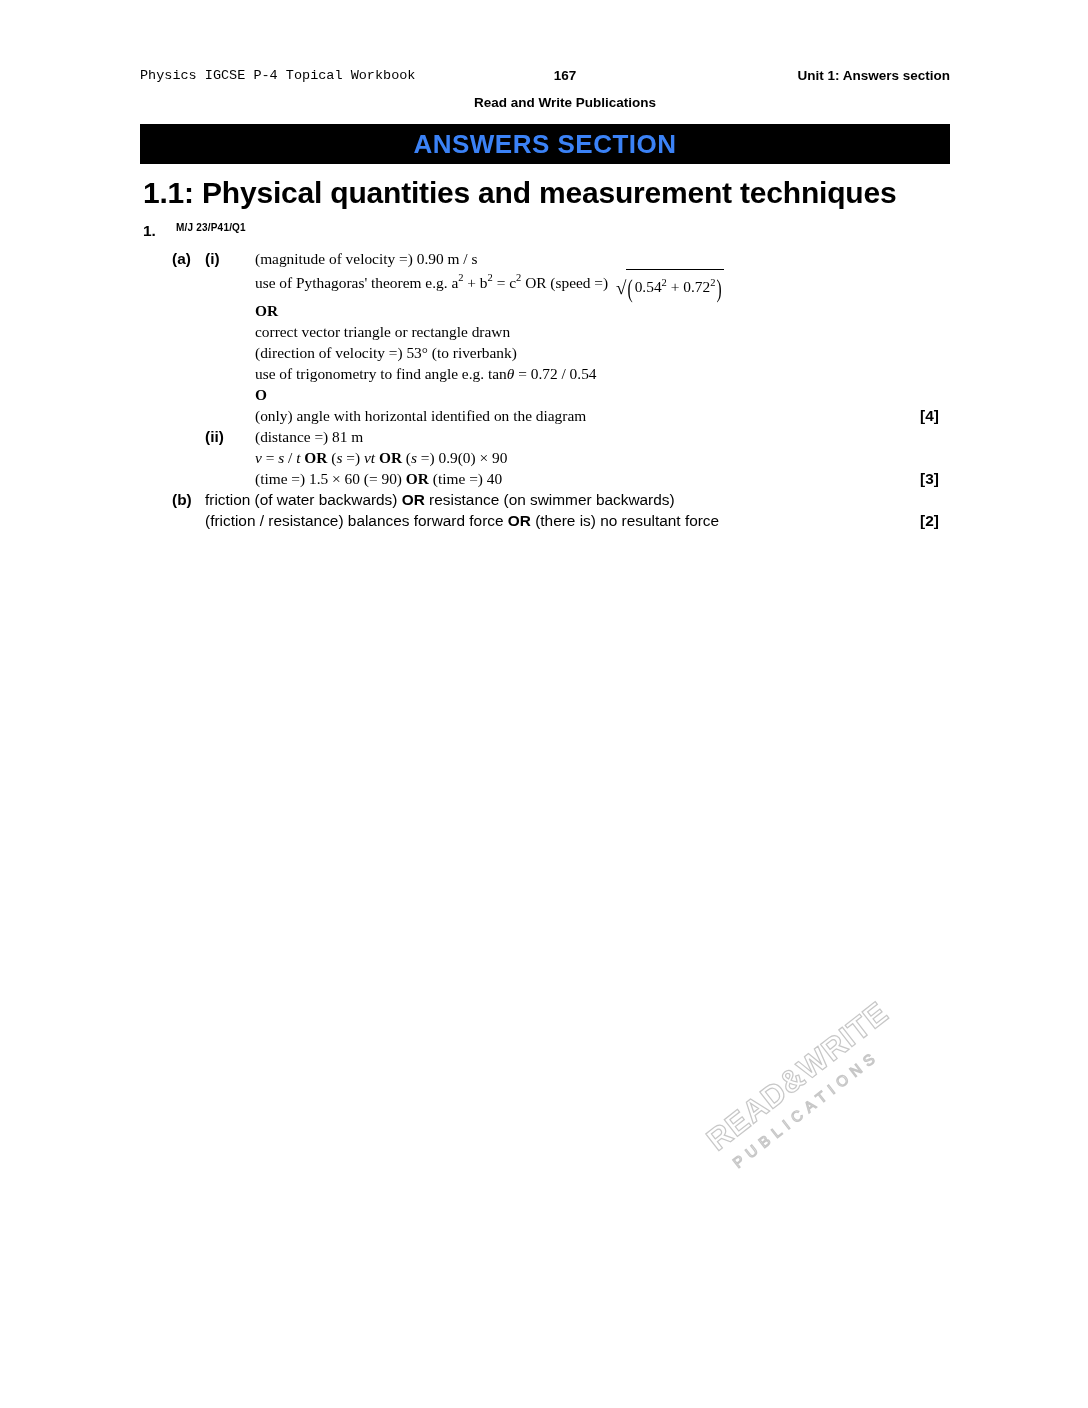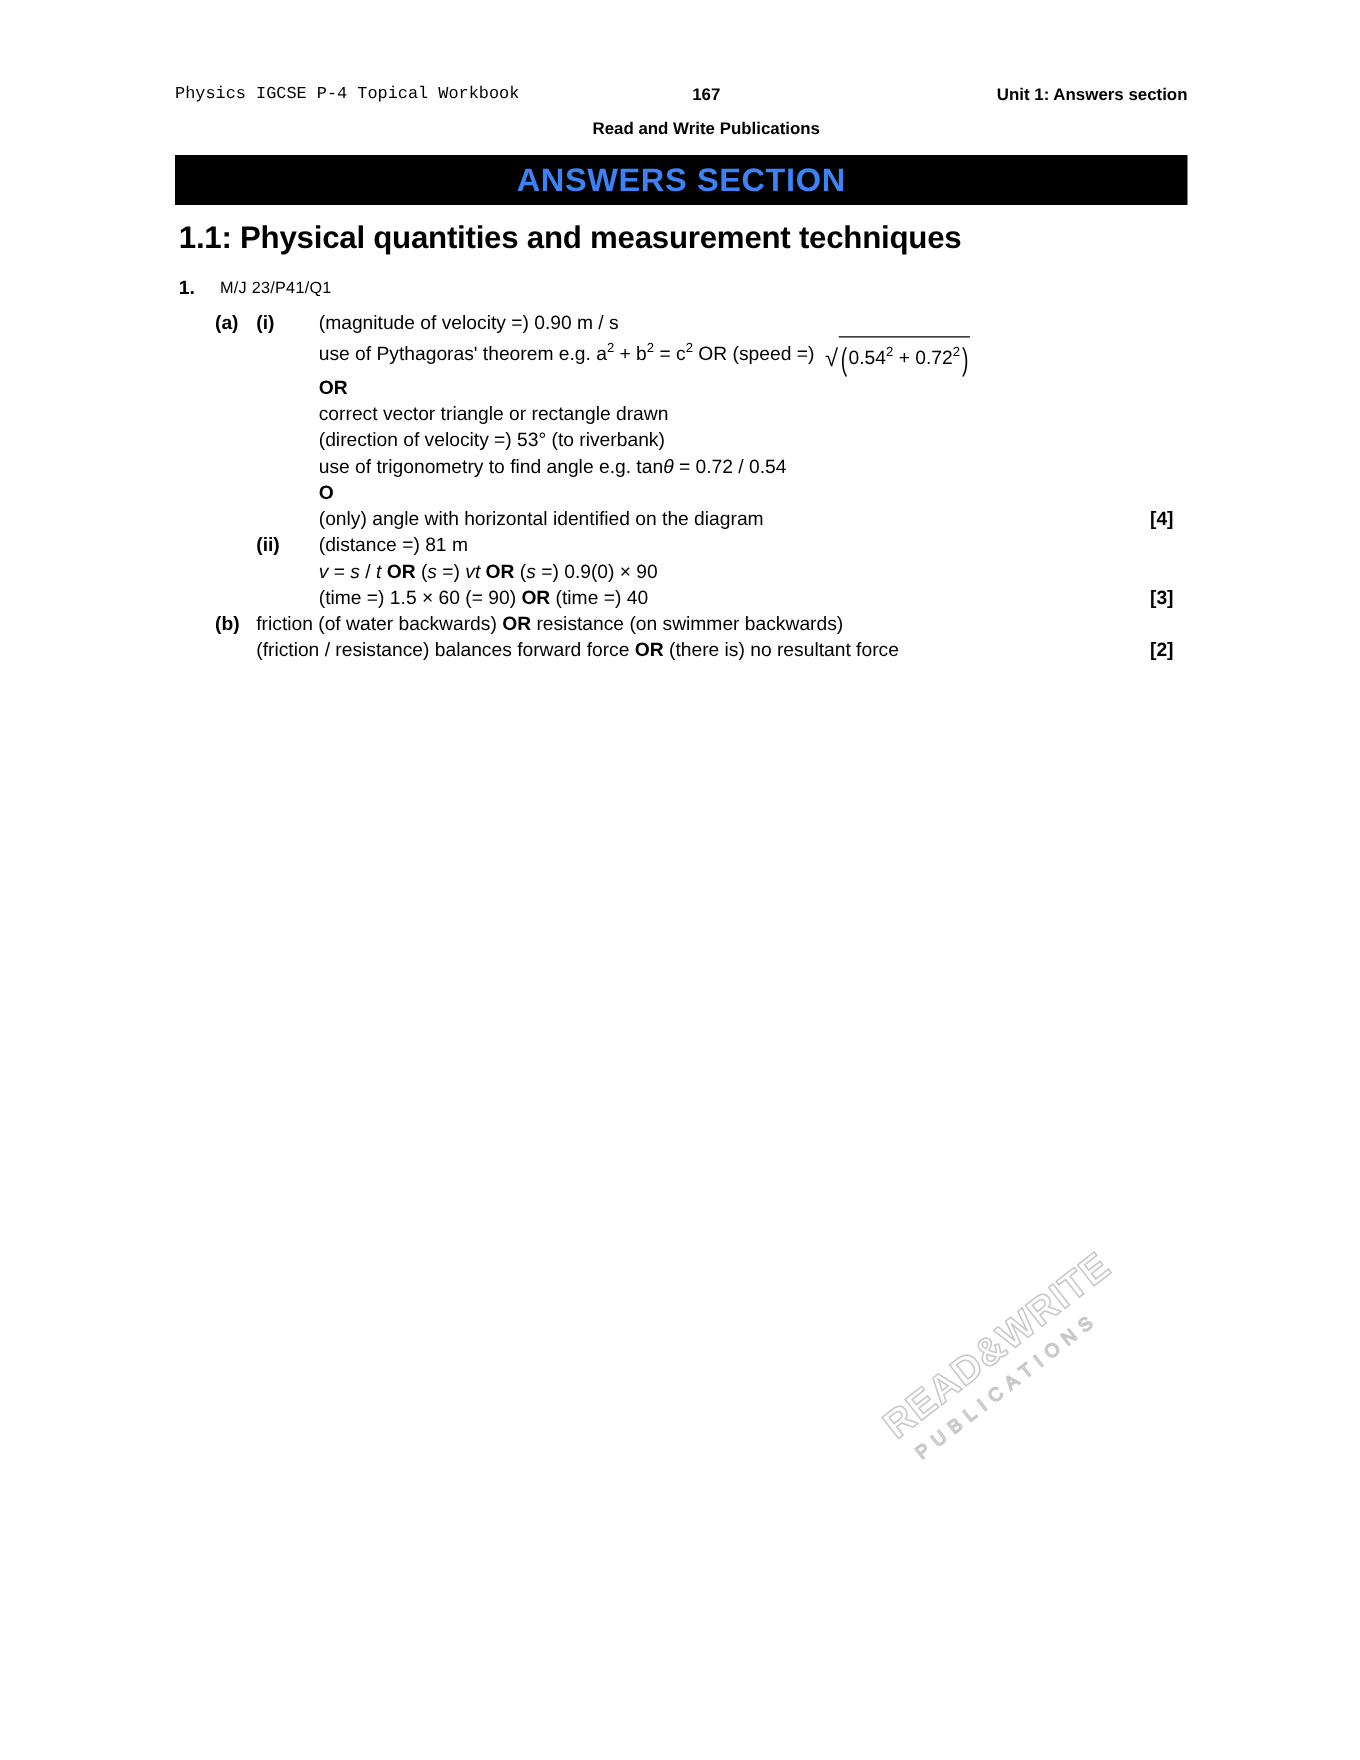--- a/index.html
+++ b/index.html
@@ -79,40 +79,40 @@
     font-size: 26px;
     font-weight: bold;
     letter-spacing: 0.5px;
   }
 
   
   .section-title {
     position: absolute;
     left: 143px;
     top: 176px;
-    font-size: 25px;
+    font-size: 30px;
     font-weight: bold;
     letter-spacing: -0.2px;
     white-space: nowrap;
   }
 
   
   .qnum {
     position: absolute;
     left: 143px;
     top: 222px;
     font-size: 15.5px;
     font-weight: bold;
   }
   .qref {
     position: absolute;
     left: 176px;
     top: 222px;
-    font-size: 13px;
-    font-weight: normal;
+    font-size: 10px;
+    font-weight: bold;
     letter-spacing: 0.2px;
   }
 
   .body {
     position: absolute;
     left: 0;
     top: 248px;
     width: 1088px;
     font-size: 15.4px;
     line-height: 21px;
@@ -131,20 +131,21 @@
     font-weight: bold;
   }
   .lbl-i {
     position: absolute;
     left: 205px;
     font-weight: bold;
   }
   .txt {
     position: absolute;
     left: 255px;
+    font-family: Liberation Serif, serif;
   }
   .txt-b {
     position: absolute;
     left: 205px;
   }
   .marks {
     position: absolute;
     left: 920px;
     font-weight: bold;
   }

